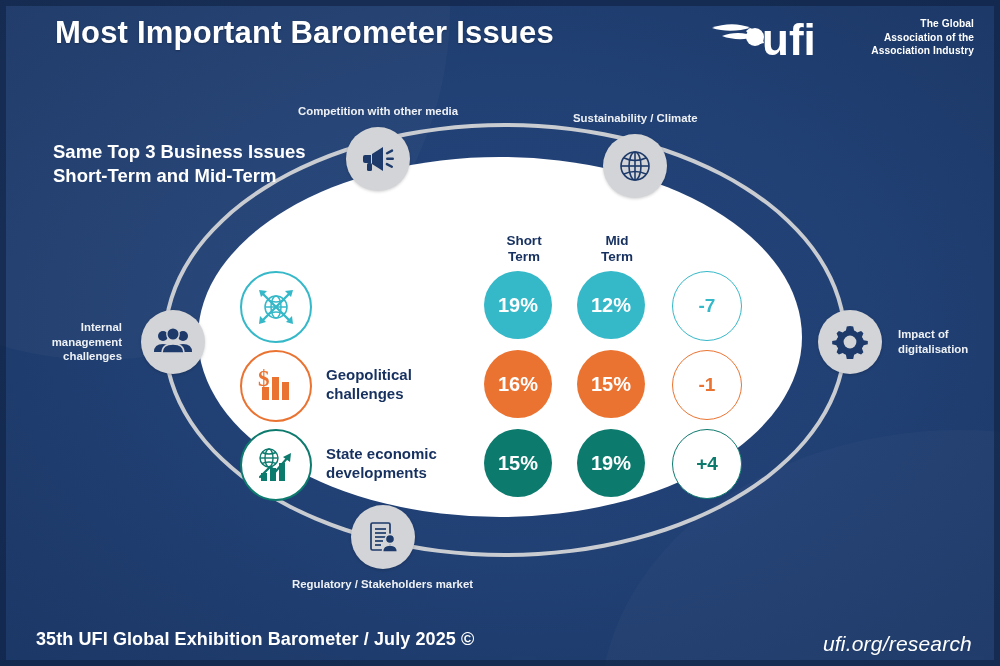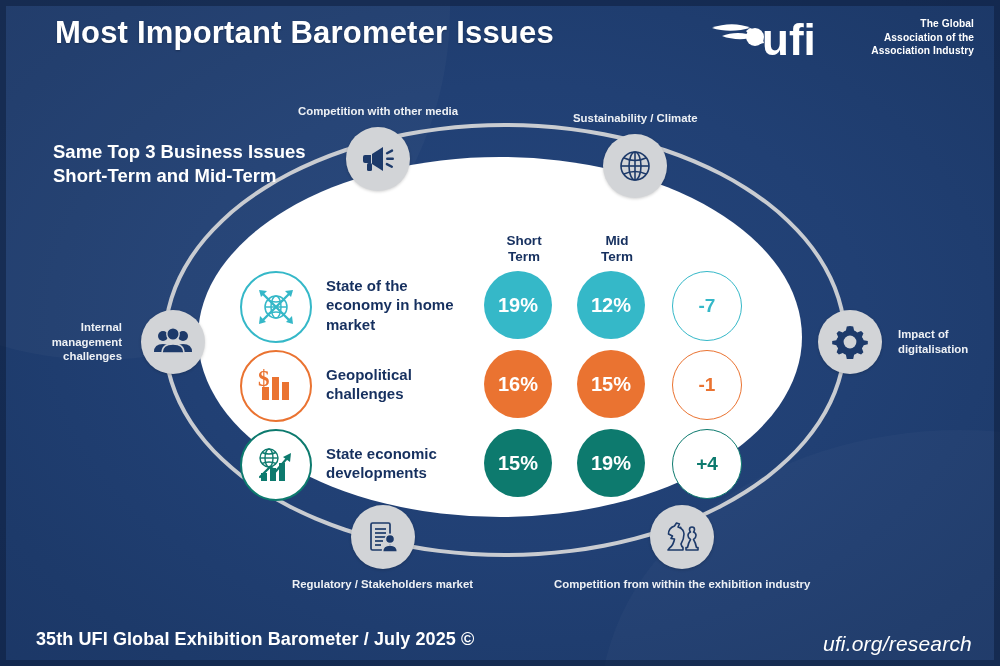--- a/index.html
+++ b/index.html
@@ -257,34 +257,20 @@
           <circle cx="26" cy="21" r="4.6" stroke="#d2d4d7" stroke-width="1.6"></circle>
           <path d="M18.5 34 q0 -7 7.5 -7 q7.5 0 7.5 7 z" stroke="#d2d4d7" stroke-width="1.6"></path>
         </g>
       </svg>
     </div>
     <div class="sat-label bottom">
       <span>Regulatory / Stakeholders market</span>
     </div>
   </div>
 
-  <div class="sat sat-exhibition">
-    <div class="sat-bubble">
-      <svg width="40" height="38" viewBox="0 0 40 38" aria-hidden="true">
-        <g fill="none" stroke="#1d3a6a" stroke-width="1.6" stroke-linejoin="round">
-          <path d="M6 32 h15 v-2.5 q-1.5 -1 -2 -3.5 q3 -5 3 -10 q0 -5 -6 -7 l1.5 -3 l-3 -1 l-2 3 q-6 2 -6 8 l4 2 l-1.5 2.5 l3.5 .5 q-1 6 -5 9 z"></path>
-          <circle cx="18.5" cy="9.5" r="1" fill="#1d3a6a" stroke="none"></circle>
-          <path d="M24 32 h12 v-2.5 h-1.5 q-1 -5 -3 -8 q2.5 -1.5 2.5 -4 q0 -2.5 -2.5 -3.5 q1 -1 1 -2.5 q0 -2.5 -2.5 -2.5 q-2.5 0 -2.5 2.5 q0 1.5 1 2.5 q-2.5 1 -2.5 3.5 q0 2.5 2.5 4 q-2 3 -3 8 h-1.5 z"></path>
-        </g>
-      </svg>
-    </div>
-    <div class="sat-label bottom">
-      <span>Competition from within the exhibition industry</span>
-    </div>
-  </div>
 
   <div class="grid">
 
     <div class="col-heads">
       <div class="col-head short">
         <div>Short</div>
         <div>Term</div>
       </div>
       <div class="col-head mid">
         <div>Mid</div>
@@ -307,23 +293,20 @@
             <line x1="37" y1="7" x2="7" y2="37"></line>
           </g>
           <g fill="#35b8c8">
             <path d="M5 5 l8 1 l-6 6 z"></path>
             <path d="M39 5 l-8 1 l6 6 z"></path>
             <path d="M5 39 l1 -8 l6 6 z"></path>
             <path d="M39 39 l-1 -8 l-6 6 z"></path>
           </g>
         </svg>
       </div>
-      <div class="row-label">
-        <span>State of the economy in home market</span>
-      </div>
       <div class="bubble short" style="background:#35b8c8">
         <span>19%</span>
       </div>
       <div class="bubble mid" style="background:#35b8c8">
         <span>12%</span>
       </div>
       <div class="delta" style="color:#35b8c8">
         <span>-7</span>
       </div>
     </div>

